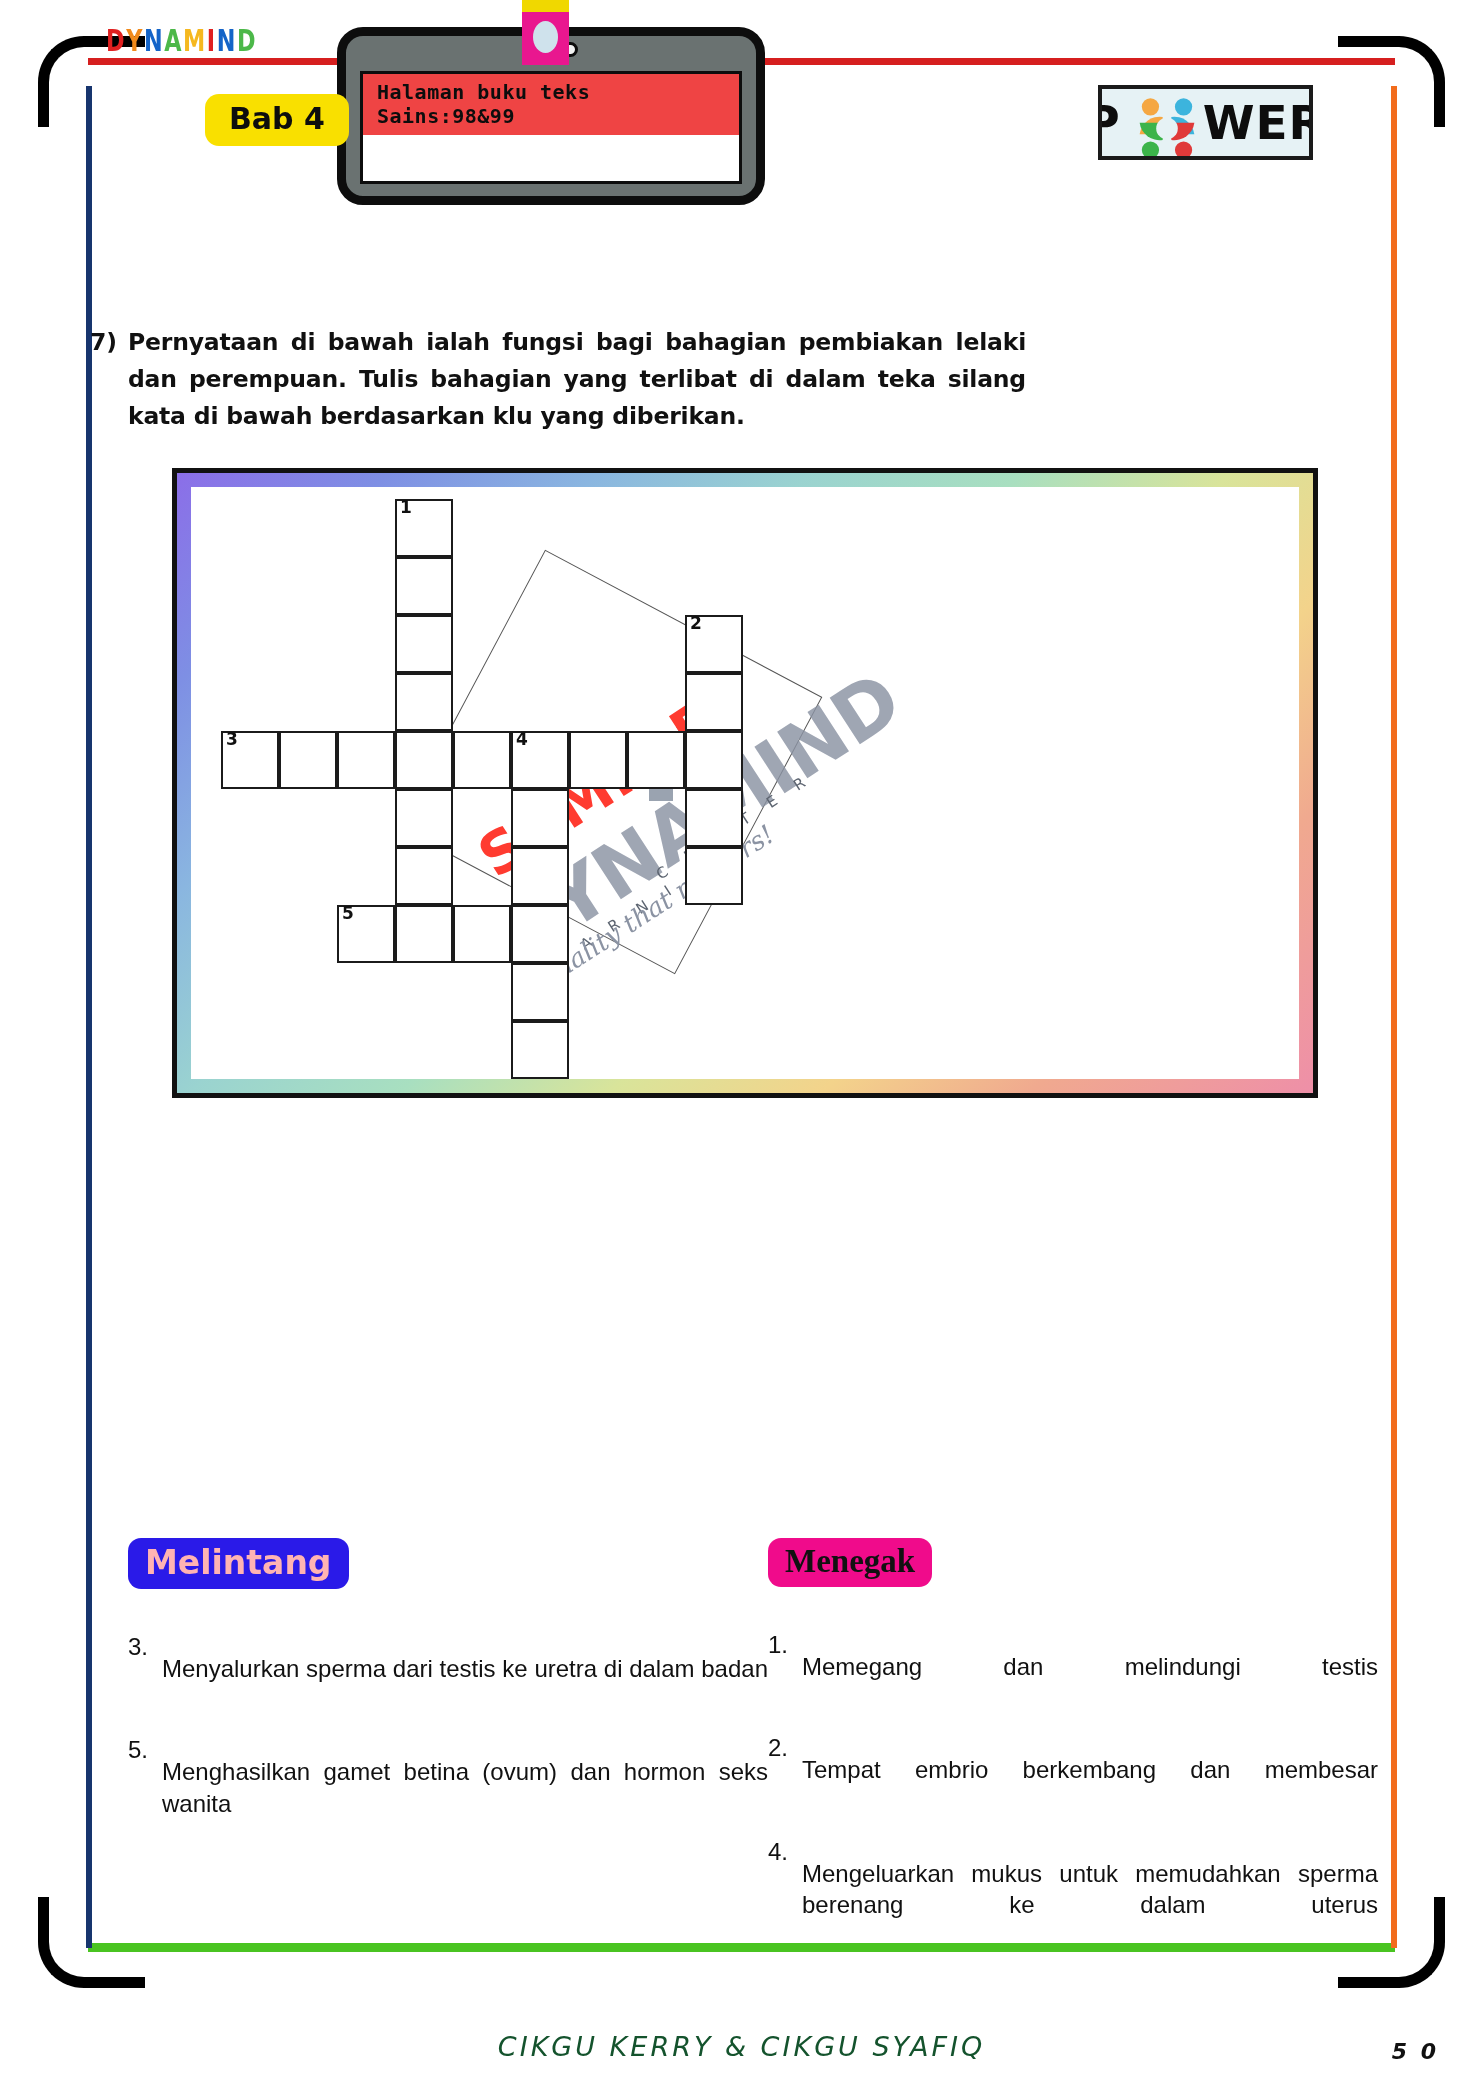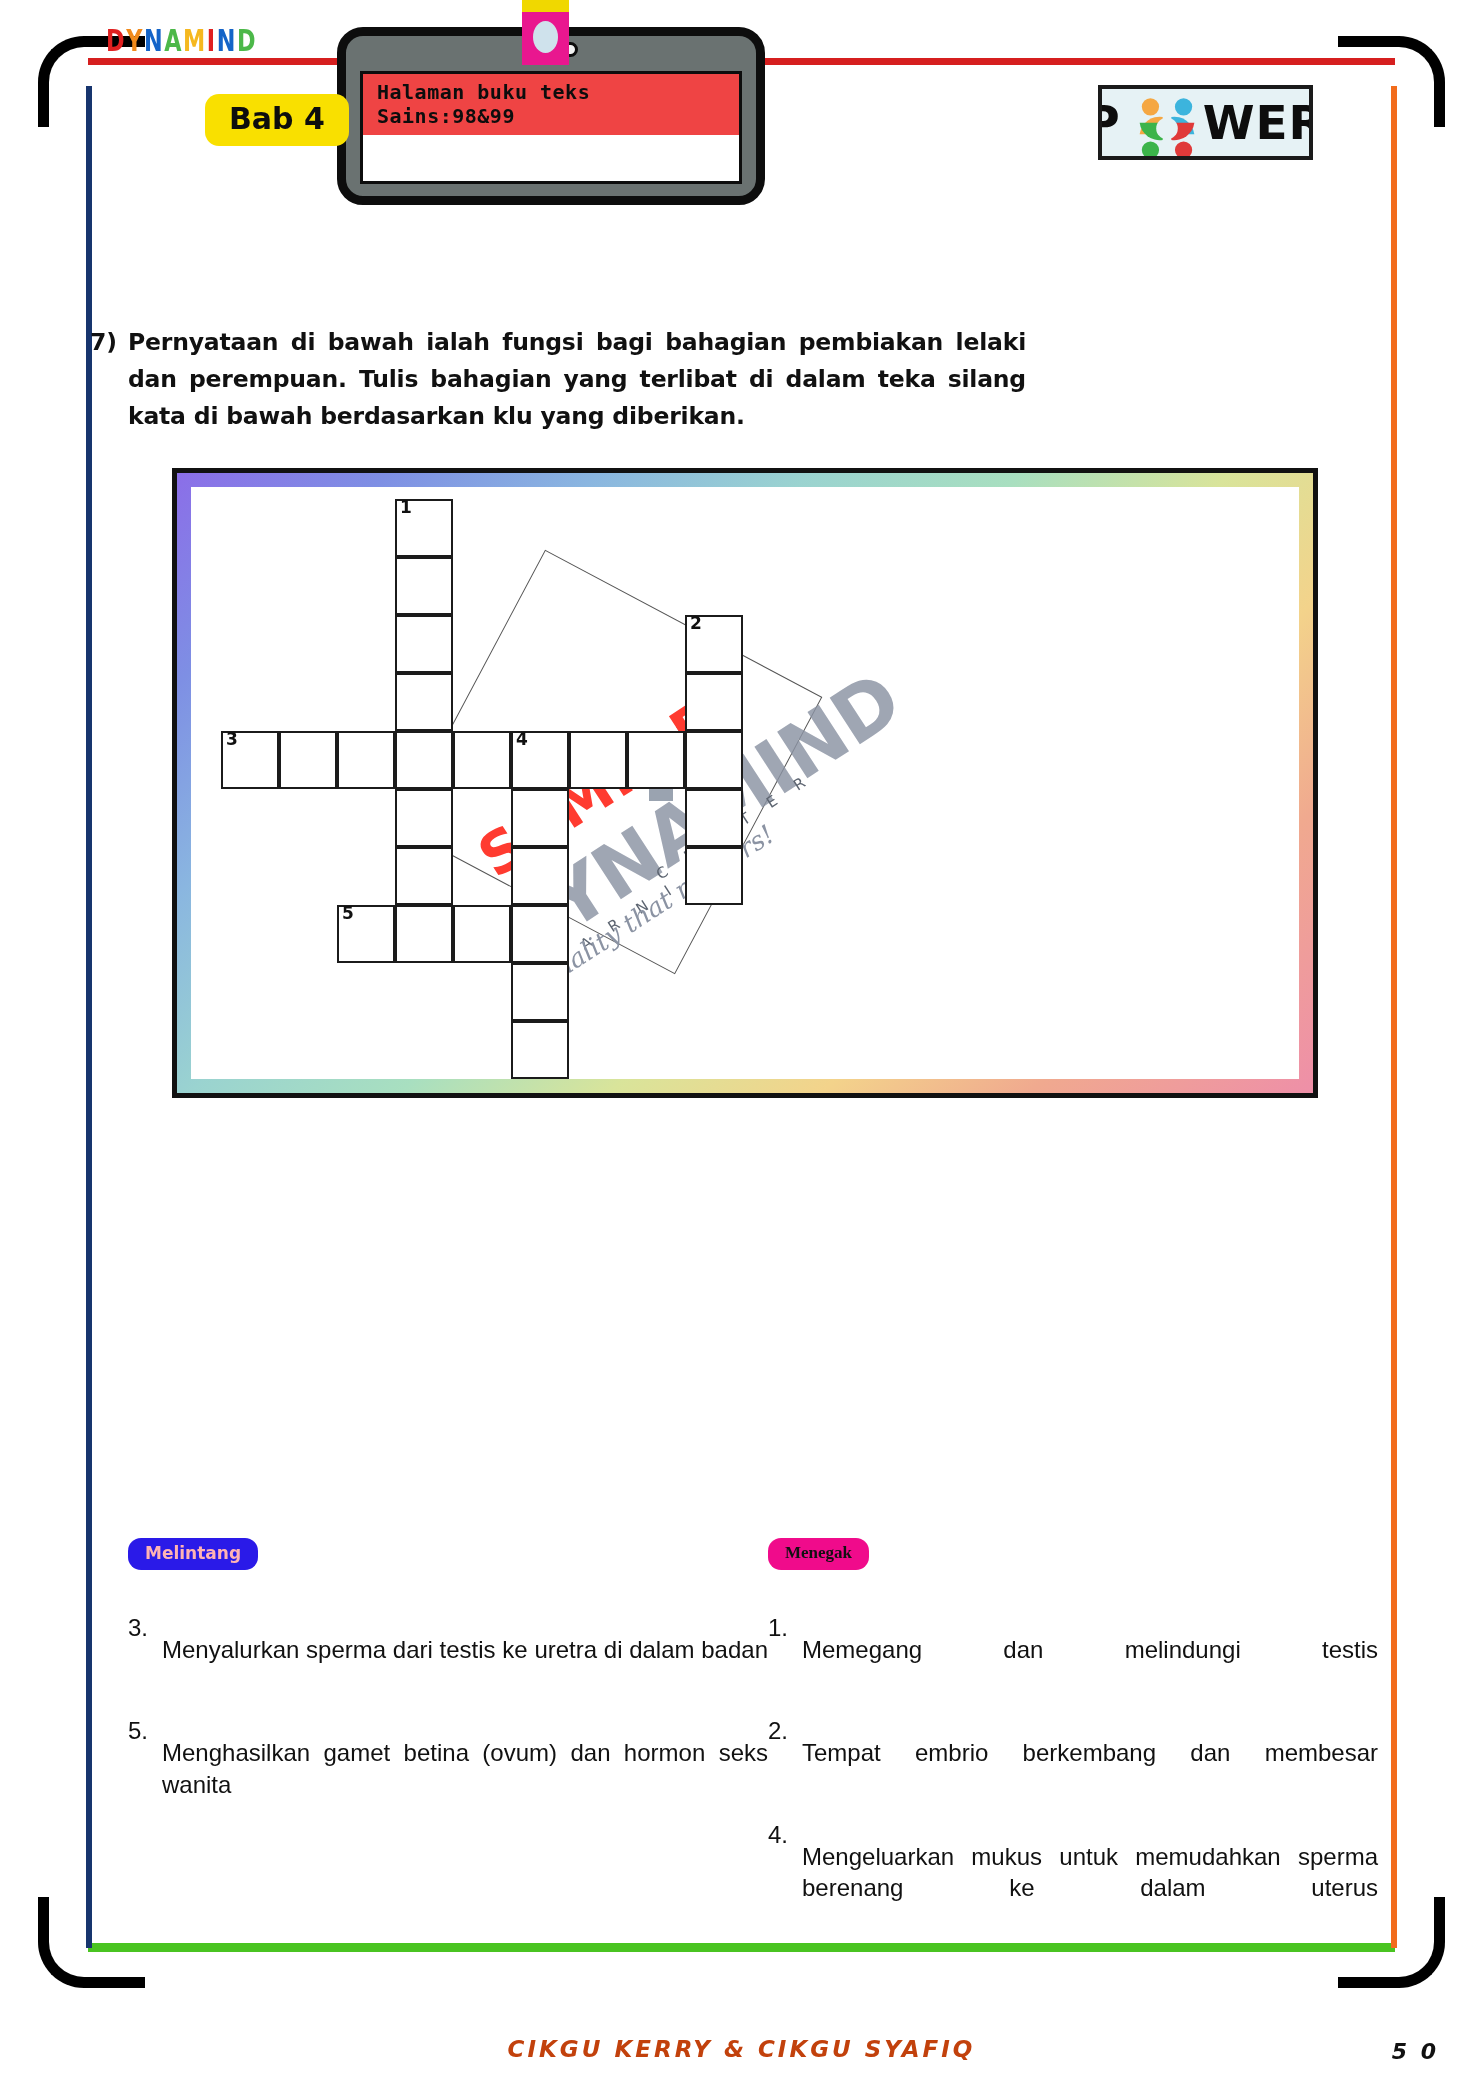--- a/index.html
+++ b/index.html
@@ -311,21 +311,21 @@
     letter-spacing: 1px;
   }
 
   
   .clue-col { position: absolute; }
   .clue-badge {
     display: inline-block;
     border-radius: 13px;
     padding: 5px 17px 7px 17px;
     font-family: "DejaVu Sans", sans-serif;
-    font-size: 17px;
+    font-size: 33px;
     font-weight: bold;
   }
   .badge-across { background: #2a1ae8; color: #ffb3b3; }
   .badge-down   { background: #f00b8b; color: #111111; font-family: Liberation Serif, serif; }
 
   .clue-list {
     margin: 42px 0 0 0;
     padding: 0;
     list-style: none;
   }
@@ -352,25 +352,25 @@
     display: inline-block;
     width: 100%;
   }
 
   
   .footer-credit {
     position: absolute;
     left: 0; right: 0; bottom: 38px;
     text-align: center;
     font-family: "DejaVu Sans", sans-serif;
-    font-size: 23px;
-    font-weight: bold;
+    font-size: 27px;
+    font-weight: normal;
     font-style: italic;
     letter-spacing: 3px;
-    color: #c2410c;
+    color: #14532d;
   }
   .footer-page {
     position: absolute;
     right: 44px; bottom: 36px;
     font-family: "DejaVu Sans", sans-serif;
     font-size: 22px;
     font-weight: bold;
     font-style: italic;
     letter-spacing: 3px;
     color: #111111;

